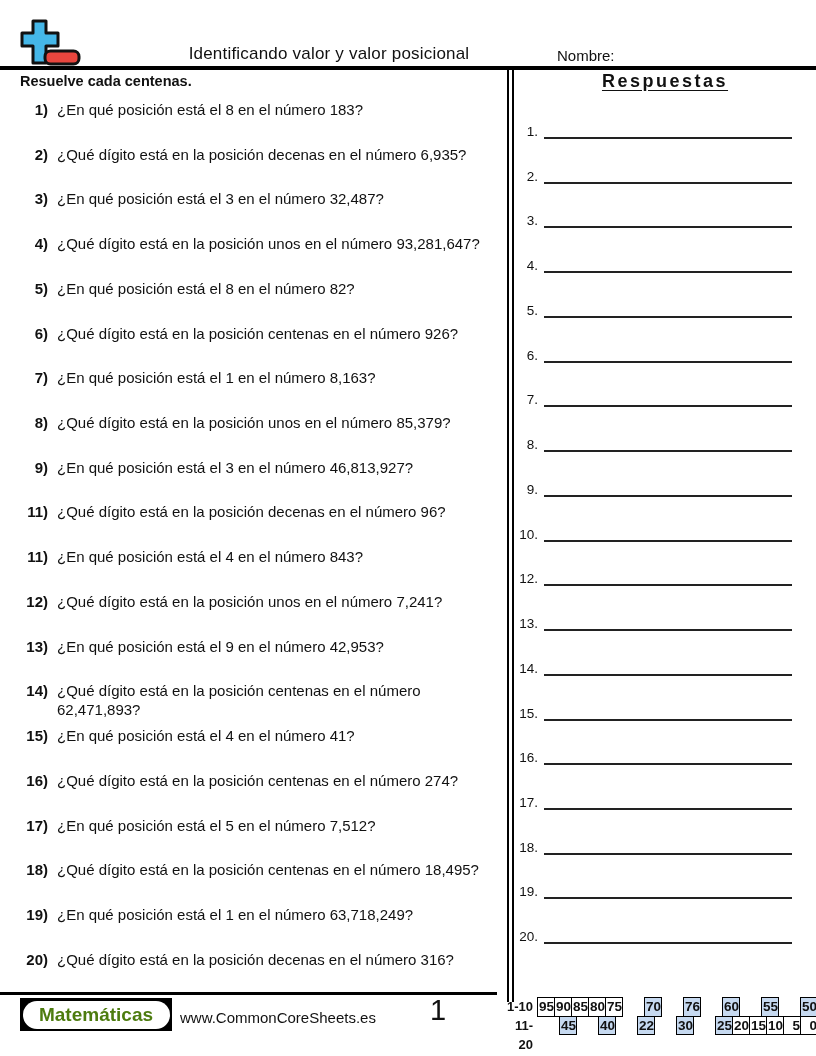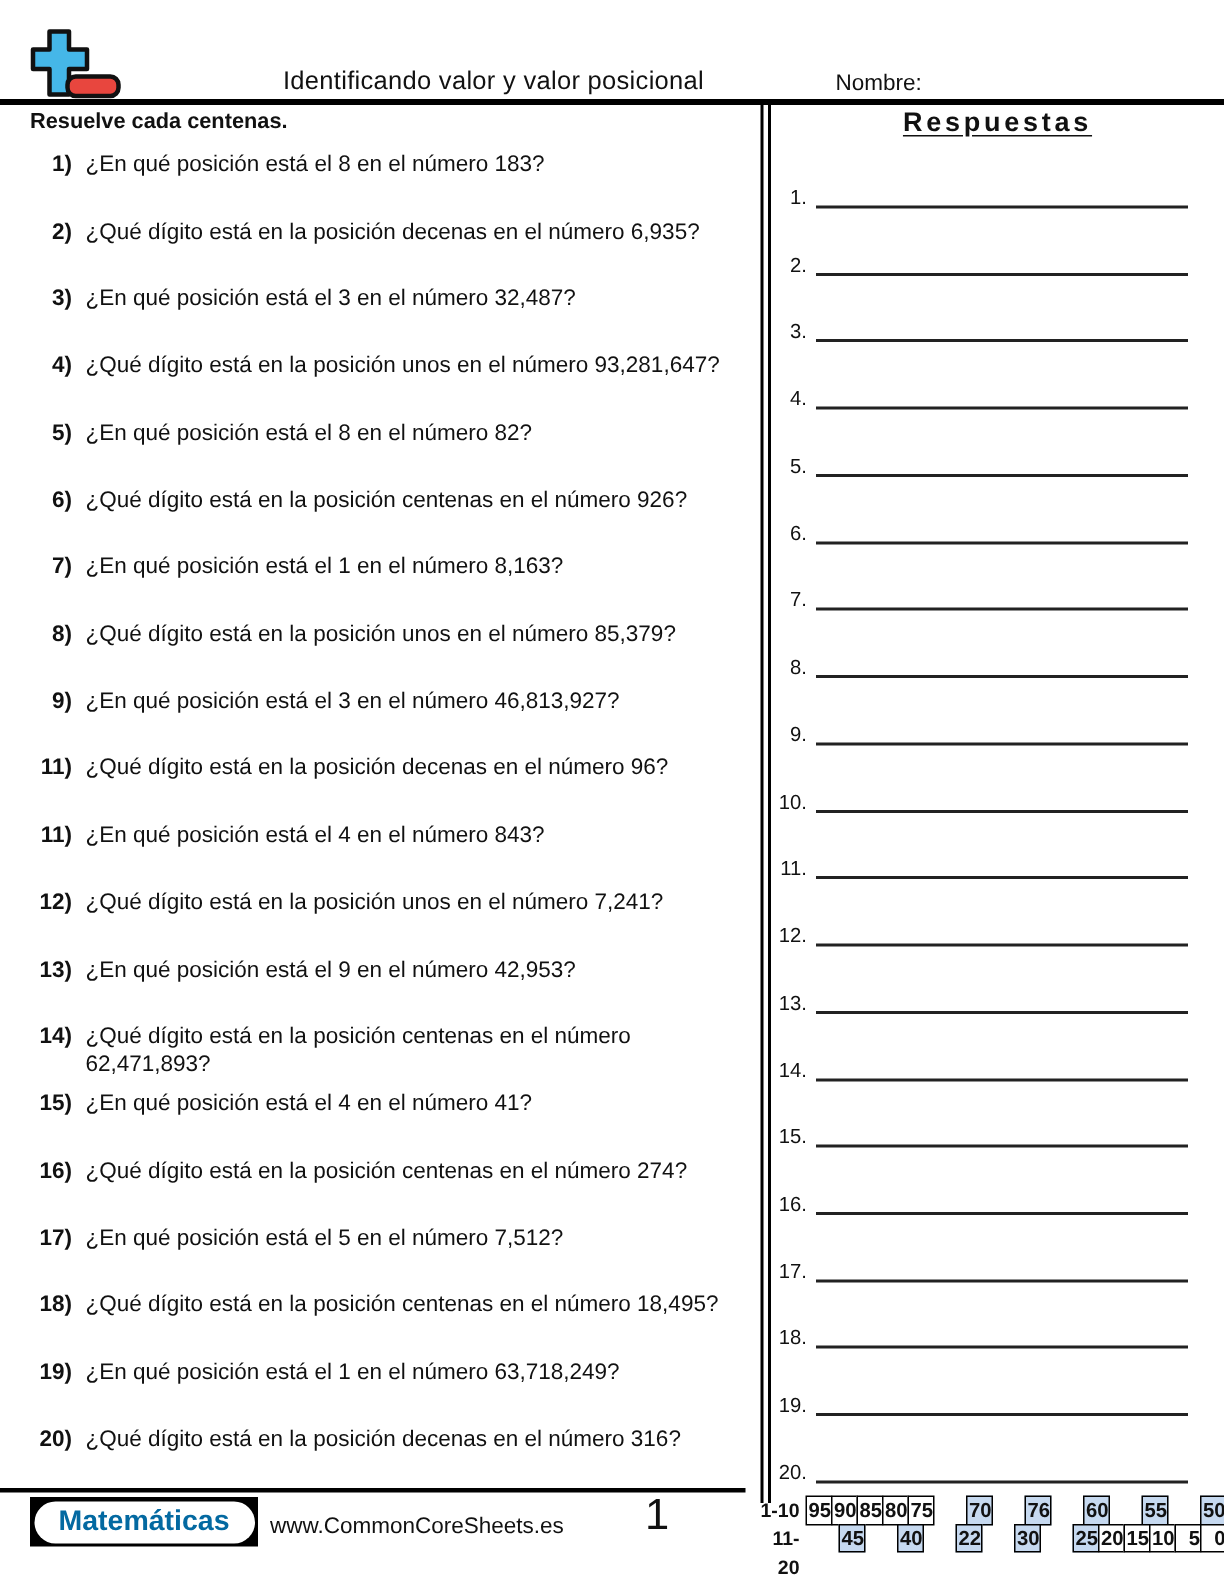--- a/index.html
+++ b/index.html
@@ -42,21 +42,21 @@
     flex:0 0 27px; width:27px; text-align:right; font-size:13.5px;
     line-height:17px; padding-top:2px;
   }
   .answer-line { flex:1; margin-left:6px; height:18px; border-bottom:2px solid #222; }
   
   .footer-rule { position:absolute; left:0; top:992px; width:497px; height:3px; background:#000; }
   .badge { position:absolute; left:20px; top:998px; width:152px; height:33px; background:#000; display:flex; }
   .badge-pill {
     flex:1; margin:2.5px; background:#fff; border-radius:15px;
     display:flex; align-items:center; justify-content:center;
-    font-size:19px; font-weight:bold; color:#0369a1; white-space:nowrap;
+    font-size:19px; font-weight:bold; color:#4d7c0f; white-space:nowrap;
   }
   .website { position:absolute; left:180px; top:1009px; font-size:15px; }
   .page-num { position:absolute; left:430px; top:994px; font-size:29px; }
   .score-table { position:absolute; left:505px; top:997px; }
   .score-row { display:flex;font-weight:bold; }
   .score-row + .score-row { margin-top:-1px; }
   .score-label {
     flex:0 0 33px; width:33px; text-align:right; padding-right:5px;
     font-size:13px; line-height:19.5px;
   }
@@ -197,24 +197,20 @@
     <div class="answer-row">
       <span class="answer-num">8.</span>
       <span class="answer-line"></span>
     </div>
     <div class="answer-row">
       <span class="answer-num">9.</span>
       <span class="answer-line"></span>
     </div>
     <div class="answer-row">
       <span class="answer-num">10.</span>
-      <span class="answer-line"></span>
-    </div>
-    <div class="answer-row">
-      <span class="answer-num">11.</span>
       <span class="answer-line"></span>
     </div>
     <div class="answer-row">
       <span class="answer-num">12.</span>
       <span class="answer-line"></span>
     </div>
     <div class="answer-row">
       <span class="answer-num">13.</span>
       <span class="answer-line"></span>
     </div>

